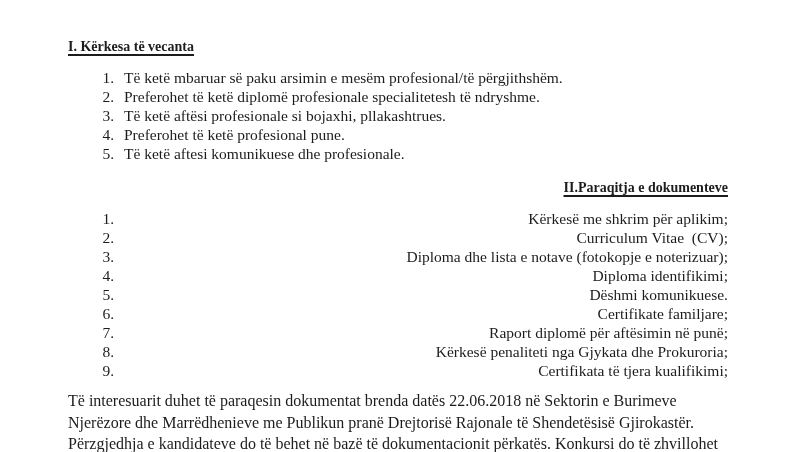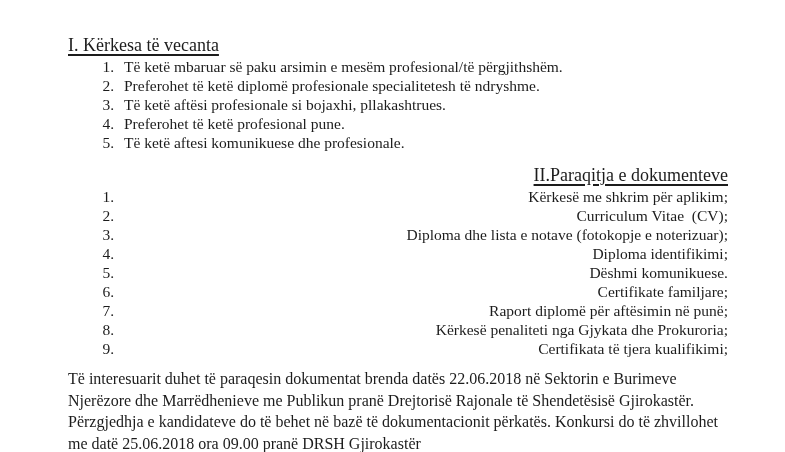--- a/index.html
+++ b/index.html
@@ -12,33 +12,33 @@
     height: 452px;
     overflow: hidden;
     font-family: "Liberation Serif", serif;
     color: #1c1c1c;
   }
   .doc {
     padding: 36px 0 0 68px;
     width: 660px;
   }
   .section-heading {
-    font-size: 18px;
-    font-weight: normal;
+    font-size: 14px;
+    font-weight: bold;
     line-height: 19px;
     margin: 0;
     display: inline-block;
     text-decoration: underline;
     text-decoration-thickness: 1.5px;
     text-underline-offset: 3px;
   }
   .section-heading-row { line-height: 19px; }
   .section-2 { margin-top: 14px; text-align: right; }
   ol.doc-list {
-    margin: 2px 0 0 0;
+    margin: 12px 0 0 0;
     padding-left: 50px;
     list-style: decimal outside;
   }
   ol.doc-list li {
     font-size: 15.5px;
     line-height: 19px;
     white-space: pre-wrap;
     padding-left: 6px;
   }
   .closing {

